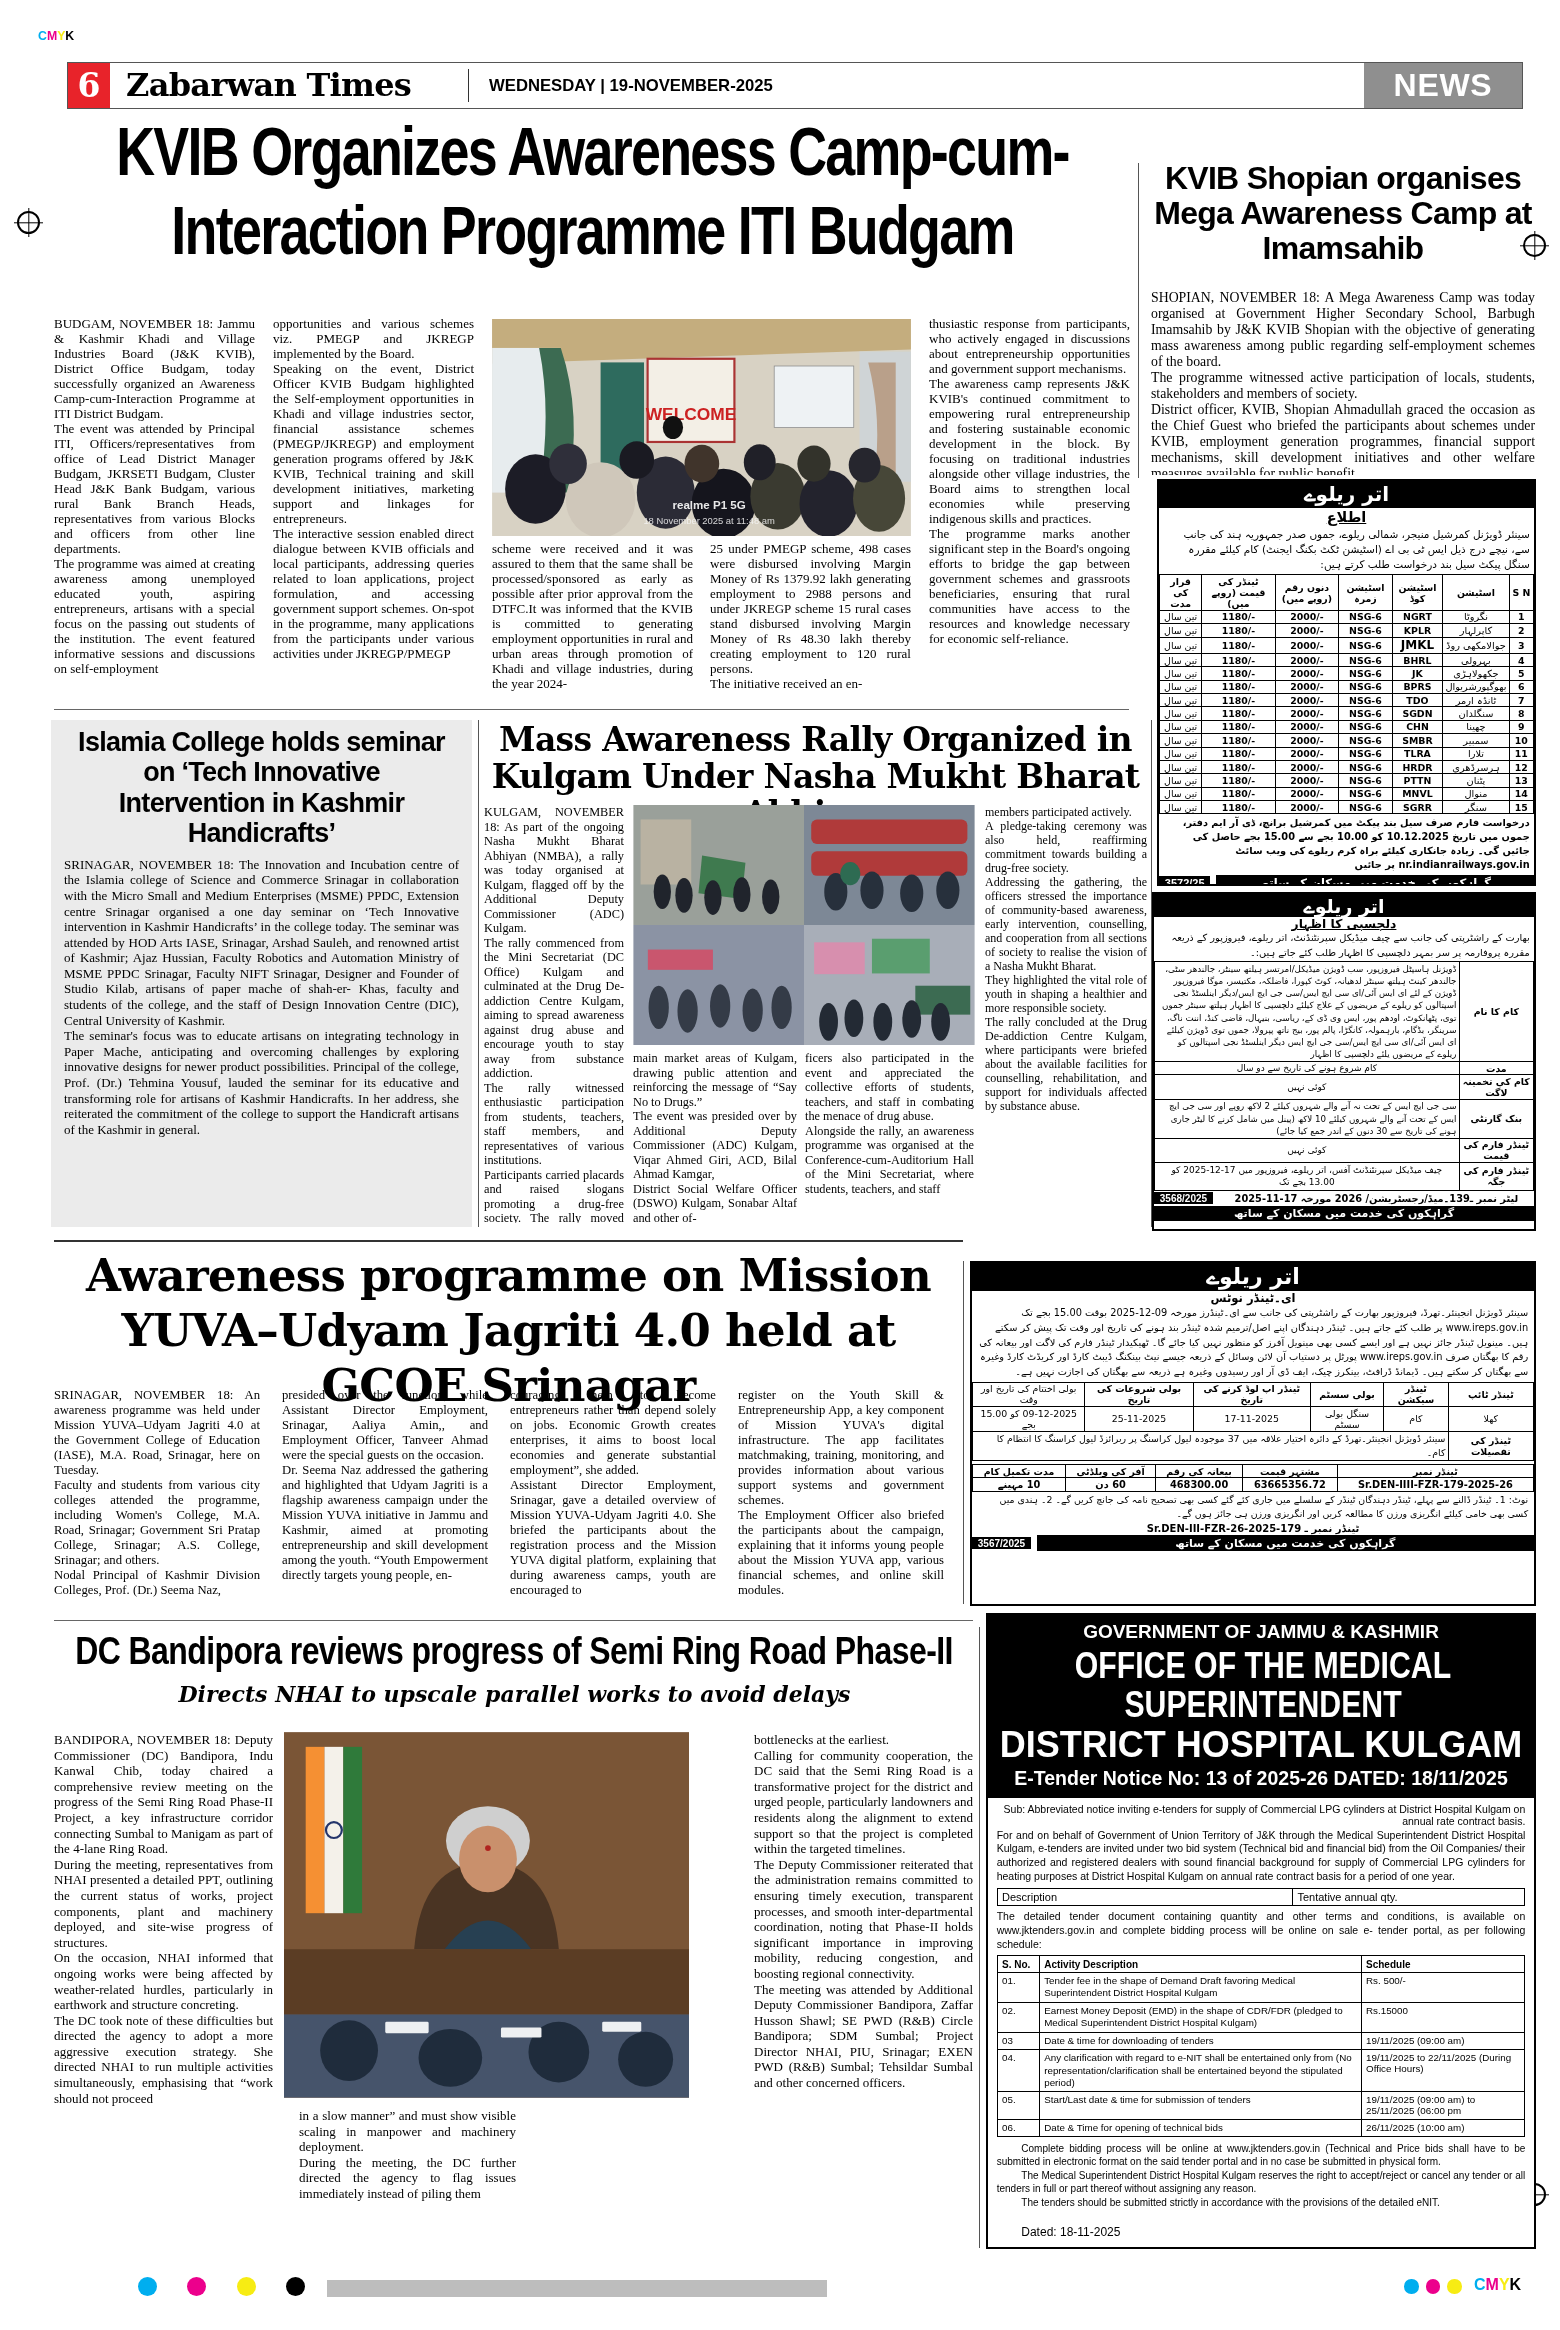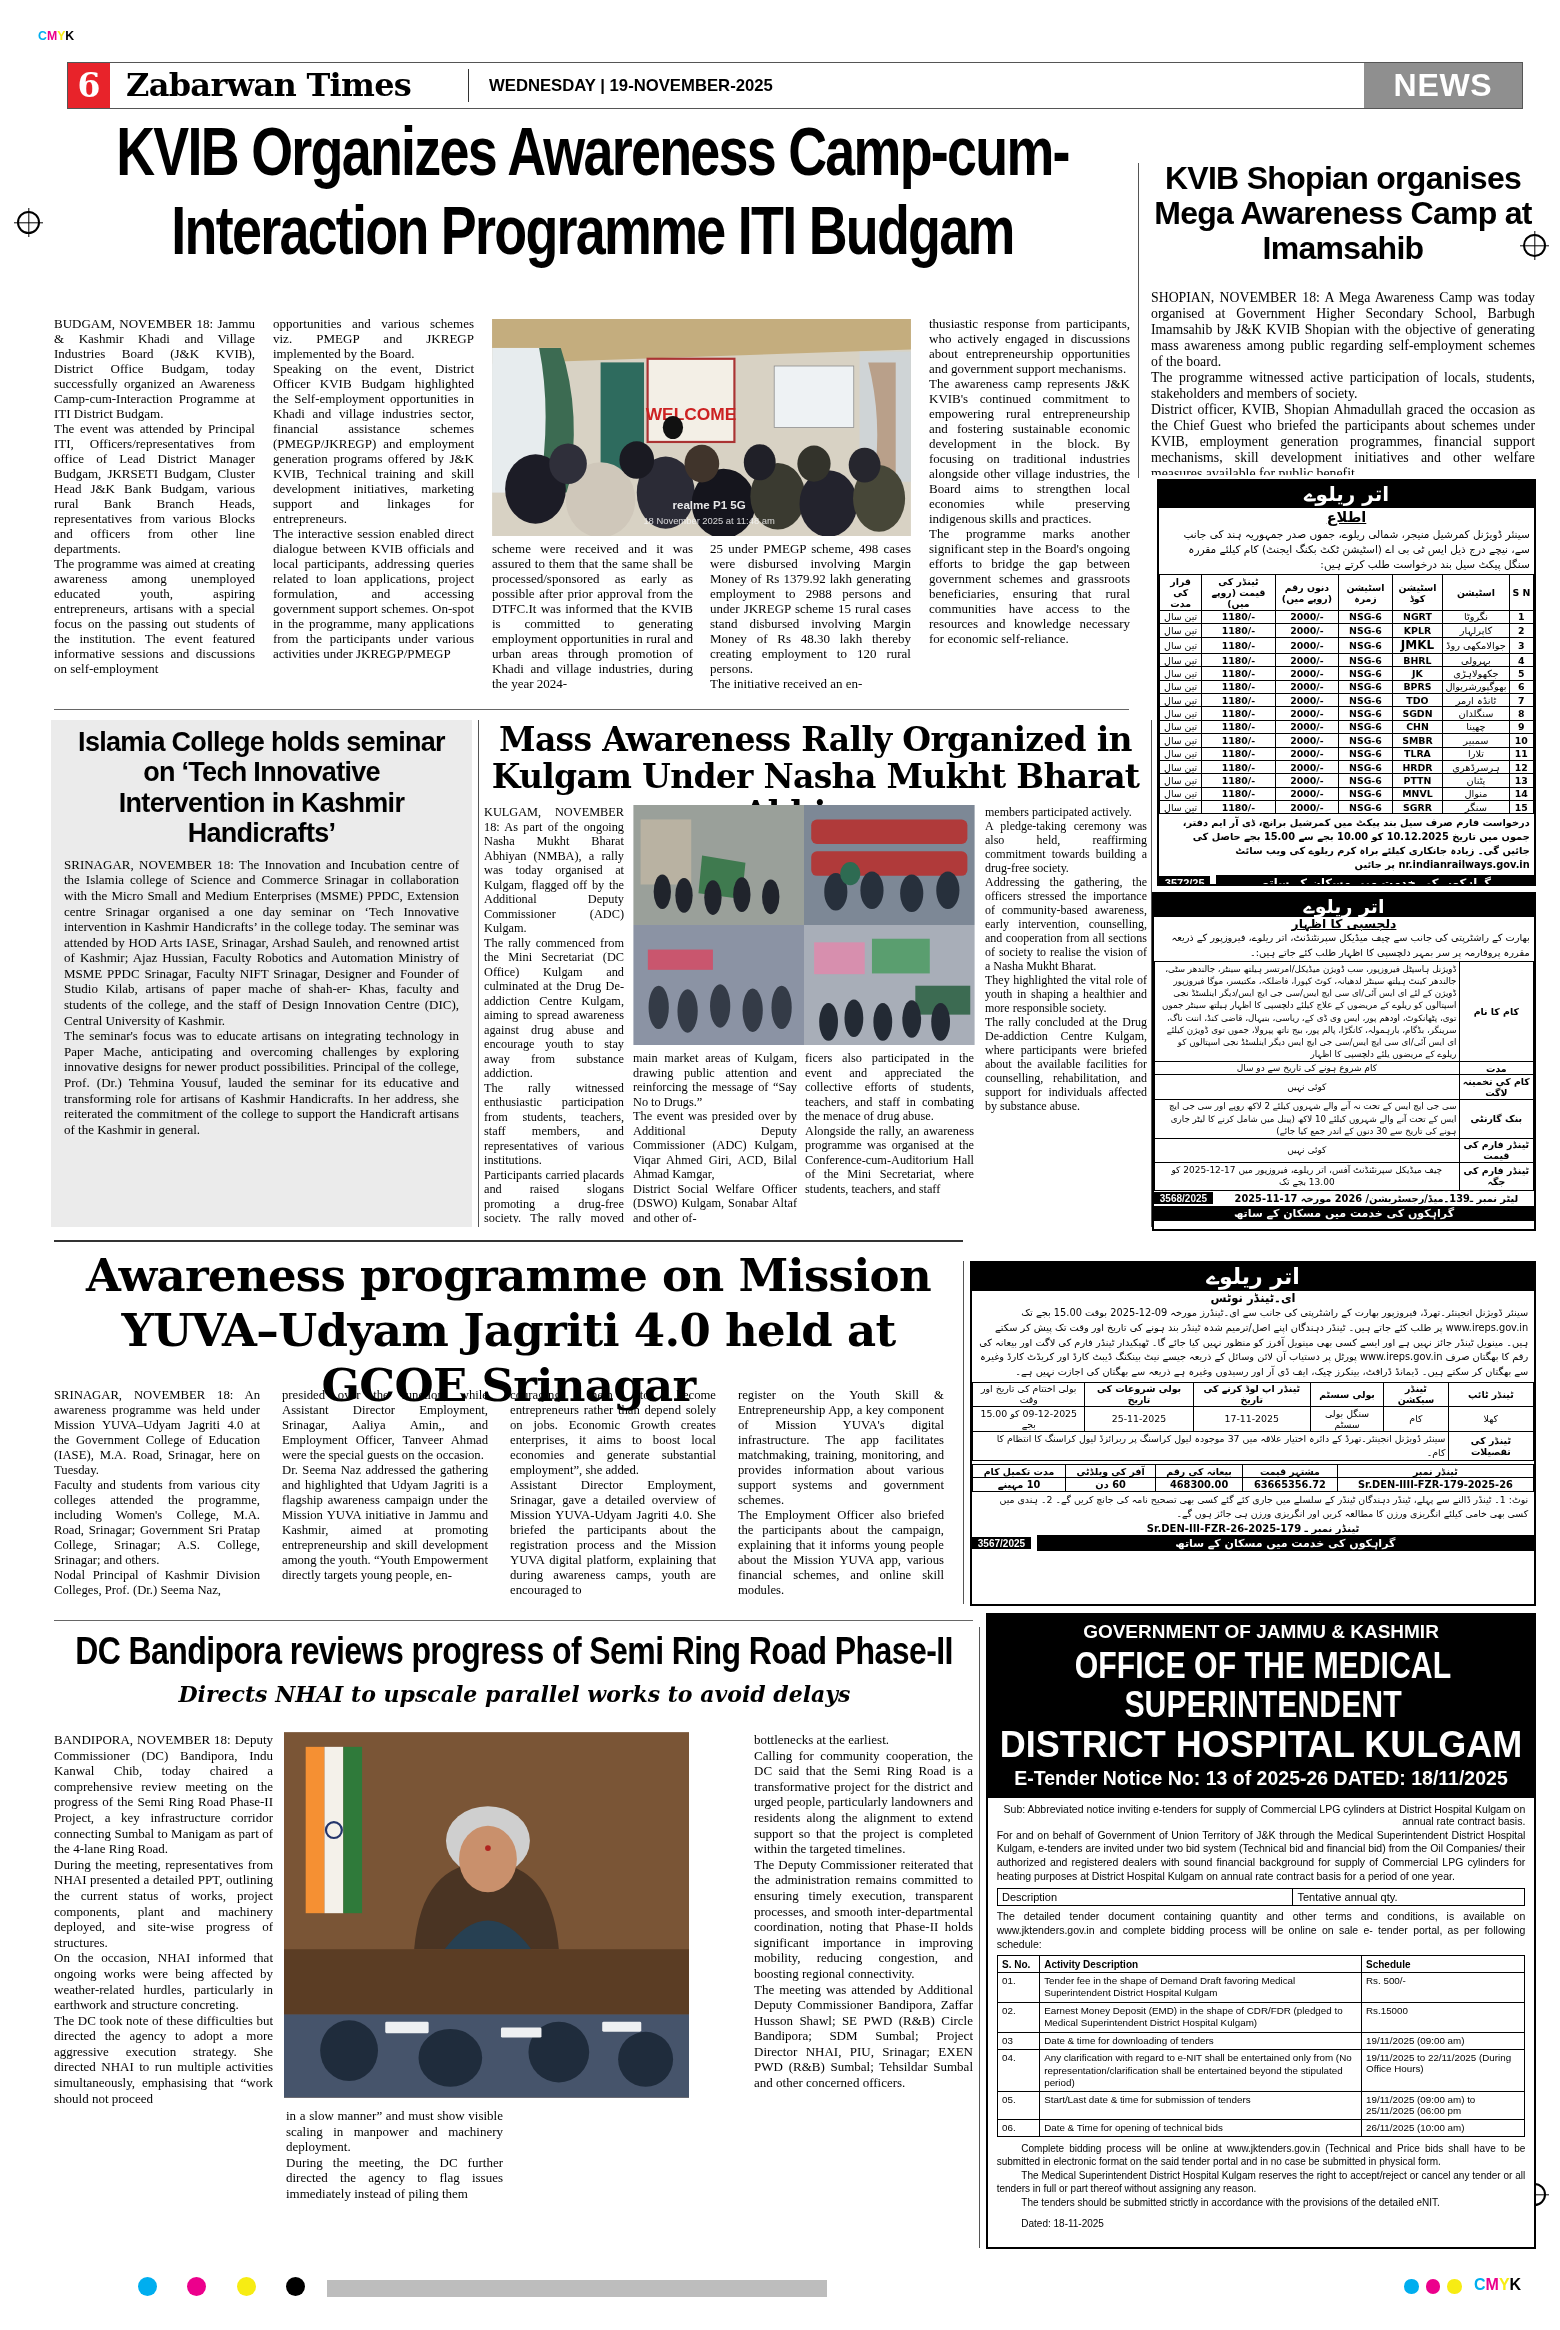--- a/index.html
+++ b/index.html
@@ -488,21 +488,21 @@
           <ellipse cx="500" cy="452" rx="38" ry="38"></ellipse>
         </g>
       <g fill="#eef0f2">
           <rect x="140" y="400" width="60" height="16" rx="2"></rect>
           <rect x="300" y="408" width="56" height="14" rx="2"></rect>
           <rect x="440" y="400" width="54" height="14" rx="2"></rect>
         </g>
     </svg>
   </div>
 
-  <div class="abs bodytext" style="left:286px;top:2108px;width:217px;height:203px;font-size:13px;line-height:15.6px">in a slow manner” and must show visible scaling in manpower and machinery deployment.
+  <div class="abs bodytext" style="left:299px;top:2108px;width:217px;height:203px;font-size:13px;line-height:15.6px">in a slow manner” and must show visible scaling in manpower and machinery deployment.
 During the meeting, the DC further directed the agency to flag issues immediately instead of piling them</div>
   <div class="abs bodytext" style="left:754px;top:1732px;width:219px;height:579px;font-size:13px;line-height:15.6px">bottlenecks at the earliest.
 Calling for community cooperation, the DC said that the Semi Ring Road is a transformative project for the district and urged people, particularly landowners and residents along the alignment to extend support so that the project is completed within the targeted timelines.
 The Deputy Commissioner reiterated that the administration remains committed to ensuring timely execution, transparent processes, and smooth inter-departmental coordination, noting that Phase-II holds significant importance in improving mobility, reducing congestion, and boosting regional connectivity.
 The meeting was attended by Additional Deputy Commissioner Bandipora, Zaffar Husson Shawl; SE PWD (R&amp;B) Circle Bandipora; SDM Sumbal; Project Director NHAI, PIU, Srinagar; EXEN PWD (R&amp;B) Sumbal; Tehsildar Sumbal and other concerned officers.</div>
   <div class="abs vrule" style="left:979px;top:1627px;height:621px"></div>
 
   <div class="abs adbox" style="left:986px;top:1613px;width:550px;height:636px;border-width:2.9px">
     <div style="background:#000;color:#fff;text-align:center;padding:5.8px 2.9px 7.2px">
       <div style="font:700 19px 'Liberation Sans',sans-serif">GOVERNMENT OF JAMMU &amp; KASHMIR</div>
@@ -560,21 +560,21 @@
             <tr>
             <td style="font-size:9.8px">06.</td>
             <td style="font-size:9.8px;line-height:1.25">Date &amp; Time for opening of technical bids</td>
             <td style="font-size:9.8px">26/11/2025 (10:00 am)</td>
           </tr>
           </tbody>
       </table>
       <div style="font-size:10px;line-height:1.3;text-align:justify;margin-top:4.3px;text-indent:24.6px">Complete bidding process will be online at www.jktenders.gov.in (Technical and Price bids shall have to be submitted in electronic format on the said tender portal and in no case be submitted in physical form.</div>
       <div style="font-size:10px;line-height:1.3;text-align:justify;margin-top:1.4px;text-indent:24.6px">The Medical Superintendent District Hospital Kulgam reserves the right to accept/reject or cancel any tender or all tenders in full or part thereof without assigning any reason.</div>
       <div style="font-size:10px;line-height:1.3;margin-top:1.4px;text-indent:24.6px">The tenders should be submitted strictly in accordance with the provisions of the detailed eNIT.</div>
-      <div style="font-size:10px;margin-top:9px;text-indent:24.6px">Dated: 18-11-2025</div>
+      <div style="font-size:12px;margin-top:16px;text-indent:24.6px">Dated: 18-11-2025</div>
 
     </div>
   </div>
 
   <div class="abs" style="left:138px;top:2277px">
     <span class="dot" style="background:#00aeef"></span>
     <span class="dot" style="background:#ec008c;margin-left:27.5px"></span>
     <span class="dot" style="background:#f7ec13;margin-left:27.5px"></span>
     <span class="dot" style="background:#000;margin-left:27.5px"></span>
   </div>

